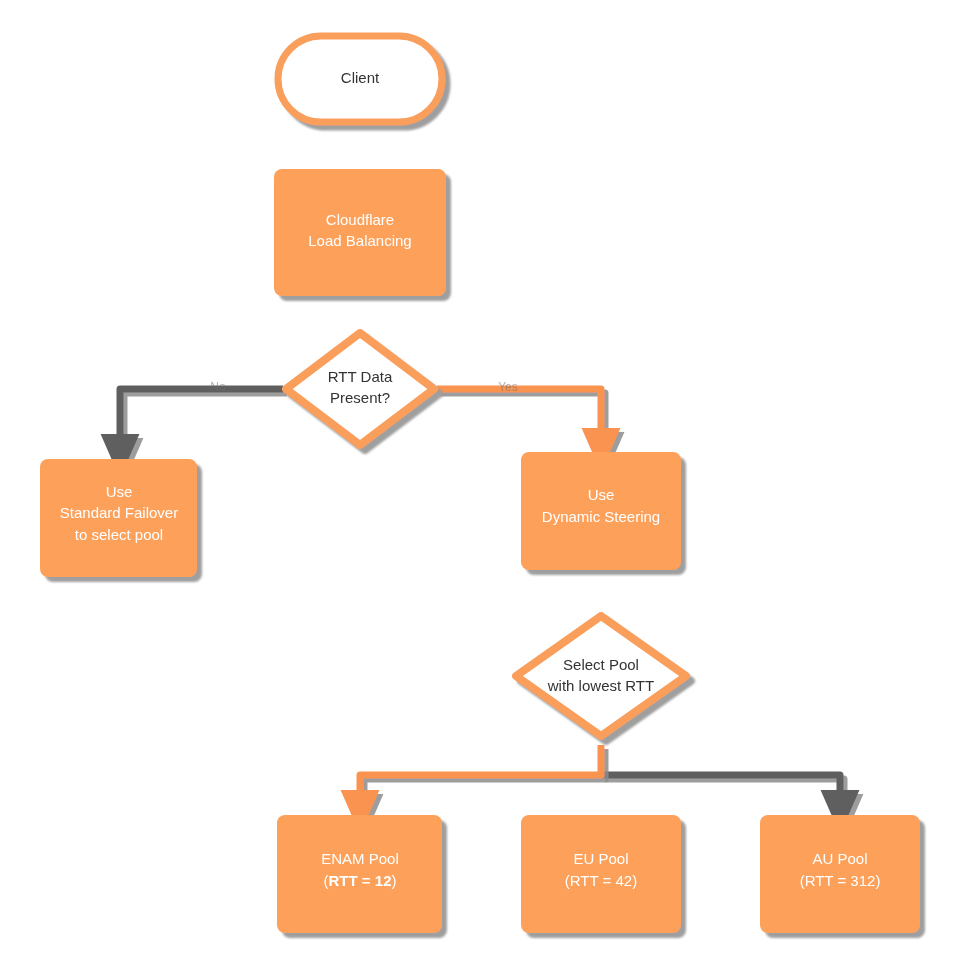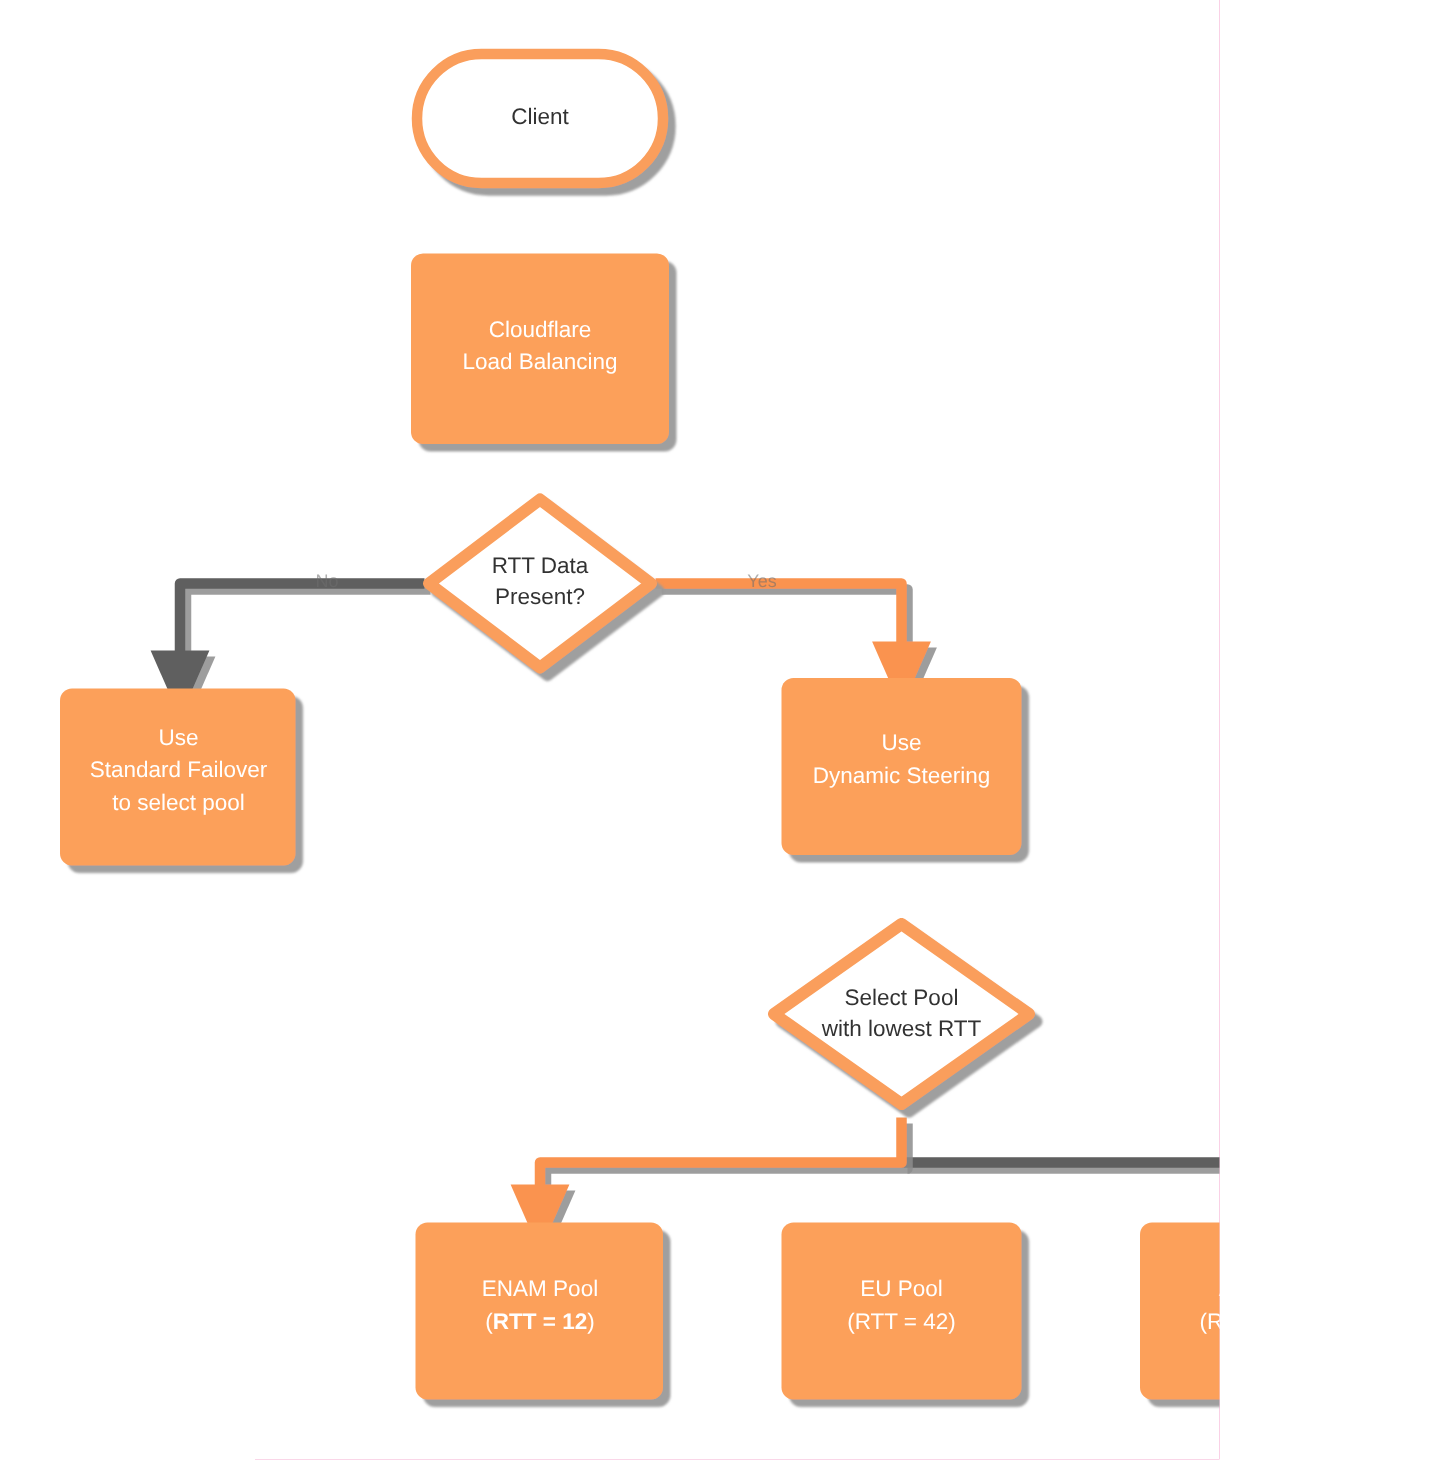--- a/index.html
+++ b/index.html
@@ -6,23 +6,23 @@
   html, body {
     margin: 0;
     padding: 0;
     background: #ffffff;
   }
   body {
     font-family: "Liberation Sans", sans-serif;
   }
   #diagram-root {
     position: relative;
-    width: 813px;
+    width: 960px;
     height: 973px;
-    background: #ec4899;
+    background: #fef9c3;
     overflow: hidden;
   }
   svg.flow-canvas {
     display: block;
     width: 960px;
     height: 973px;
   }
   .node-label {
     font-family: "Liberation Sans", sans-serif;
     font-size: 15px;

